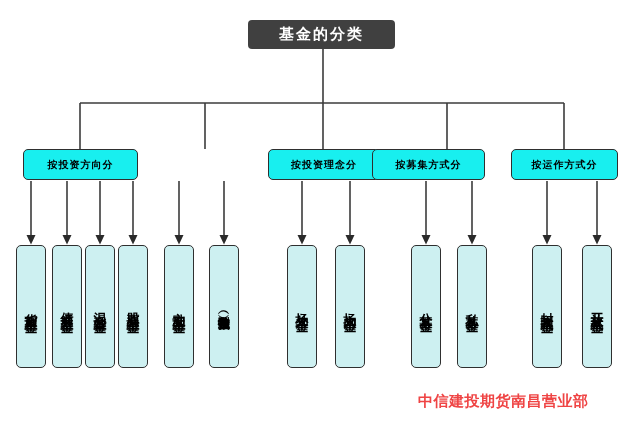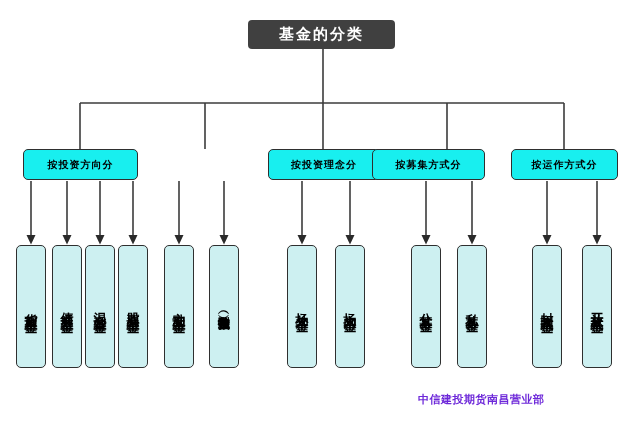--- a/index.html
+++ b/index.html
@@ -72,22 +72,22 @@
     box-sizing: border-box;
     line-height: 1;
   }
   .leaf-node.small {
     font-size: 12px;
     letter-spacing: 0px;
   }
   .watermark {
     position: absolute;
     left: 418px; top: 392px;
-    color: #6d28d9;
-    font-size: 11px;
+    color: #ef4444;
+    font-size: 15px;
     font-weight: bold;
     letter-spacing: 0.5px;
     white-space: nowrap;
   }
 </style>
 </head>
 <body>
 
 <div class="canvas">
 

